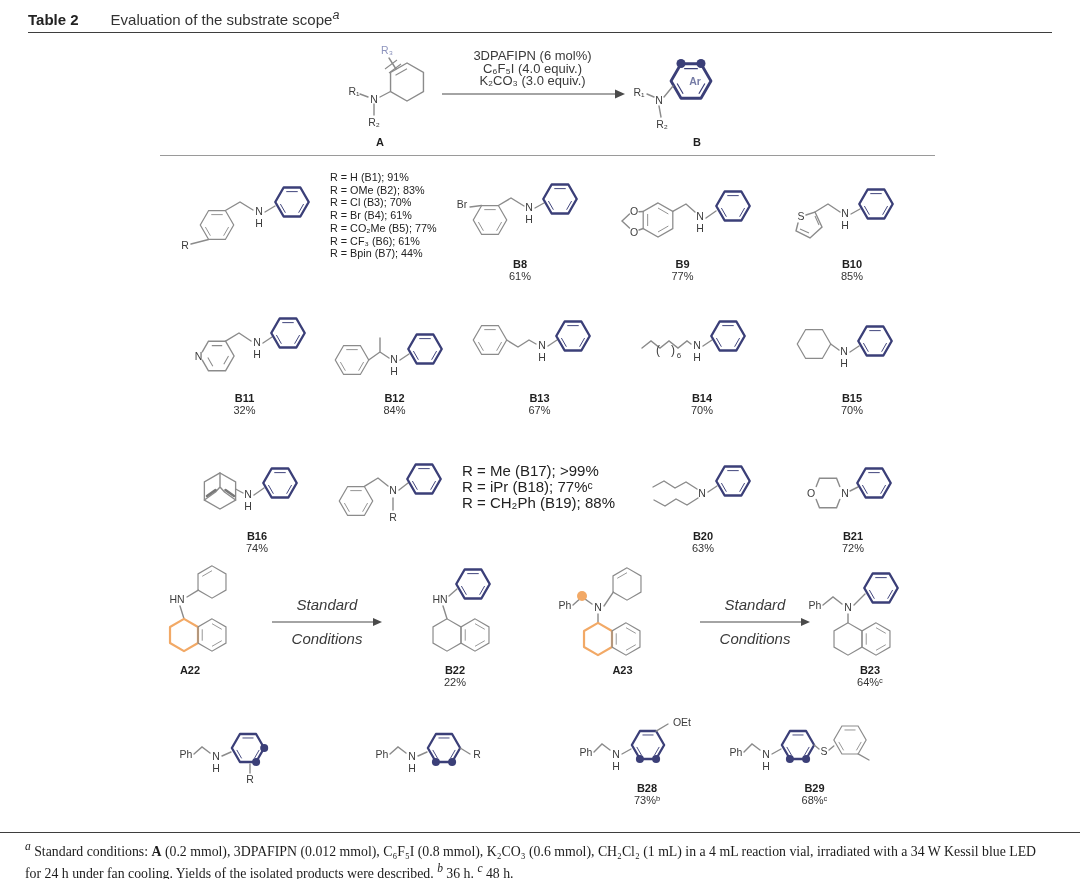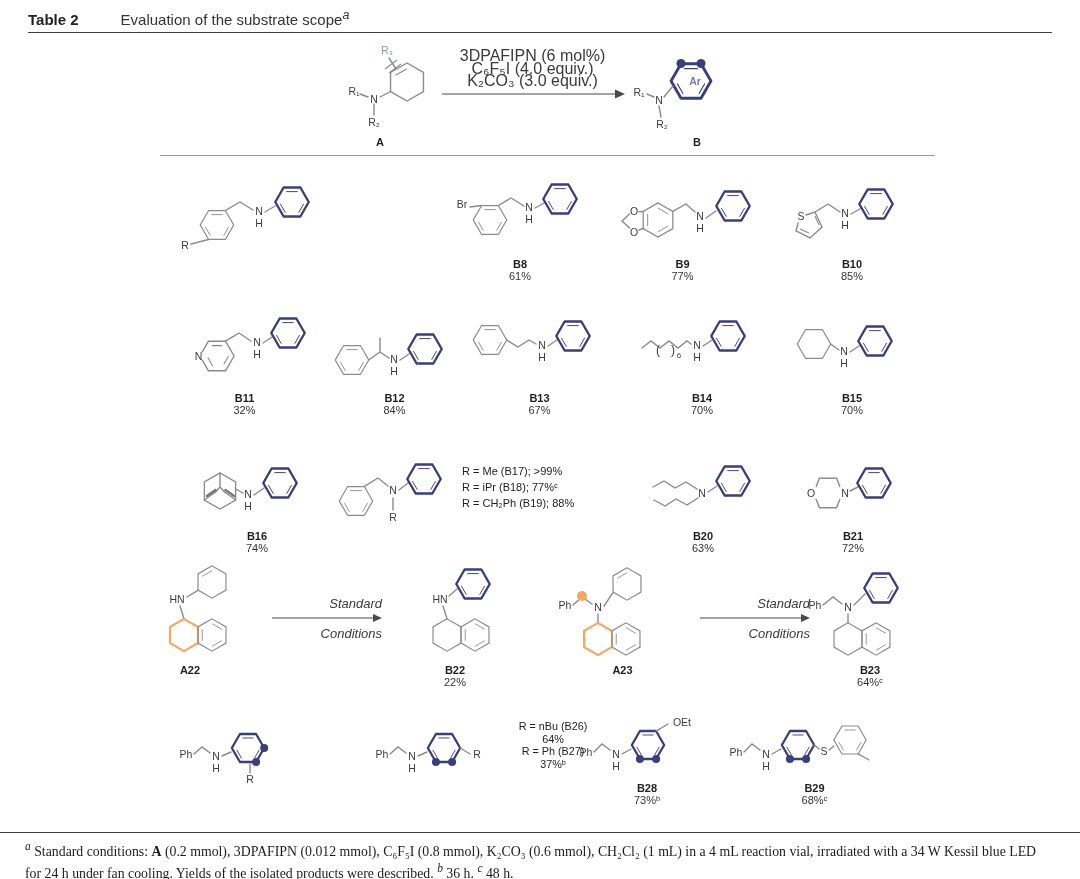--- a/index.html
+++ b/index.html
@@ -1,29 +1,29 @@
 <!DOCTYPE html>
 <html style="--accent_blue: #3b3f78; --highlight_orange: #f2a966; --bond_gray: #8b8b8b;"><head>
 <meta charset="utf-8">
 <style>
   html,body{margin:0;padding:0;background:#fff}
   .page{position:relative;width:1080px;height:879px;background:#fff;font-family:"Liberation Sans",sans-serif;color:#2d2d2d;overflow:hidden}
   .hdr{position:absolute;left:28px;top:8px;font-size:15px;color:#333}
-  .hdr b{color:#222;margin-right:42px}
+  .hdr b{color:#222;margin-right:32px}
   .rule{position:absolute;border-top:1.6px solid #3e3e3e}
   .rule2{position:absolute;border-top:1px solid #9a9a9a}
   .cell{position:absolute;text-align:center}
   .cell svg{display:block;margin:0 auto}
   .clabel{font-weight:700;font-size:11px;color:#1f1f1f;margin-top:2px}
   .cyield{font-size:11px;color:#333}
   .rlist{position:absolute;font-size:10.8px;line-height:12.7px;text-align:left;color:#222;white-space:nowrap}
-  .rlist3{line-height:16px;font-size:11px}
+  .rlist3{line-height:16px;font-size:15px}
   .rlistc{text-align:center}
-  .cond{position:absolute;text-align:center;font-size:16px;line-height:12.6px;color:#3a3a3a}
-  .arrcell{position:absolute;text-align:right;font-size:13px;color:#3a3a3a}
+  .cond{position:absolute;text-align:center;font-size:13px;line-height:12.6px;color:#3a3a3a}
+  .arrcell{position:absolute;text-align:center;font-size:15px;color:#3a3a3a}
   .it{font-style:italic}
   svg text{font:10.5px "Liberation Sans",sans-serif;fill:#3d3d3d;text-anchor:middle}
   svg text.sm{font-size:8px}
   svg text.pr{font-size:12px}
   .atAr{fill:#767ca6;font-weight:bold}
   .atR3{fill:#8d94bd}
   .bG{stroke:var(--bond_gray,#8b8b8b);stroke-width:1.4;fill:none;stroke-linecap:round}
   .bGi{stroke:var(--bond_gray,#8b8b8b);stroke-width:1.05;fill:none}
   .bGb{stroke:#787878;stroke-width:2.6;fill:none;stroke-linecap:round}
   .bB{stroke:var(--accent_blue,#3b3f78);stroke-width:2.7;fill:none;stroke-linejoin:round}
@@ -122,20 +122,29 @@
       <text x="73" y="79">R</text>
       <path class="bG" d="M79,74 96.6,69.5"></path>
       <use href="#hexG" transform="translate(105,55) scale(0.88)"></use>
       <path class="bG" d="M113.4,40.5 128,32 141,40"></path>
       <text x="147" y="45">N</text>
       <text x="147" y="57">H</text>
       <path class="bG" d="M153,42 163,36"></path>
       <use href="#hexB" transform="translate(180,32) scale(0.88)"></use>
     </svg>
   </div>
+  <div class="rlist" style="left:330px;top:171px">
+      <div class="">R = H (B1); 91%</div>
+      <div class="">R = OMe (B2); 83%</div>
+      <div class="">R = Cl (B3); 70%</div>
+      <div class="">R = Br (B4); 61%</div>
+      <div class="">R = CO₂Me (B5); 77%</div>
+      <div class="">R = CF₃ (B6); 61%</div>
+      <div class="">R = Bpin (B7); 44%</div>
+    </div>
 
   <div class="cell" style="left:440px;top:178px;width:160px">
     <svg width="160" height="78">
       <text x="22" y="30">Br</text>
       <path class="bG" d="M30,29 41.6,27.5"></path>
       <use href="#hexG" transform="translate(50,42) scale(0.88)"></use>
       <path class="bG" d="M58.4,27.5 71,20 84,28"></path>
       <text x="89" y="33">N</text>
       <text x="89" y="45">H</text>
       <path class="bG" d="M95,30 104,25"></path>
@@ -392,26 +401,20 @@
       <text x="44" y="45">N</text>
       <text x="44" y="57">H</text>
       <path class="bG" d="M50,41 59,37"></path>
       <use href="#hexB" transform="translate(76,33) scale(0.85)"></use>
       <circle class="dot" cx="67.9" cy="46.9" r="4"></circle>
       <circle class="dot" cx="84.1" cy="46.9" r="4"></circle>
       <path class="bG" d="M92.2,33 102,39"></path>
       <text x="109" y="43">R</text>
     </svg>
   </div>
-  <div class="rlist rlistc" style="left:497px;top:720px;width:112px">
-      <div class="">R = nBu (B26)</div>
-      <div class="">64%</div>
-      <div class="">R = Ph (B27)</div>
-      <div class="">37%ᵇ</div>
-    </div>
 
   <div class="cell" style="left:572px;top:708px;width:150px">
     <svg width="150" height="72">
       <text x="14" y="48">Ph</text>
       <path class="bG" d="M22,44 30,36 38,42"></path>
       <text x="44" y="50">N</text>
       <text x="44" y="62">H</text>
       <path class="bG" d="M50,46 59,41"></path>
       <use href="#hexB" transform="translate(76,37) scale(0.85)"></use>
       <circle class="dot" cx="67.9" cy="50.9" r="4"></circle>

